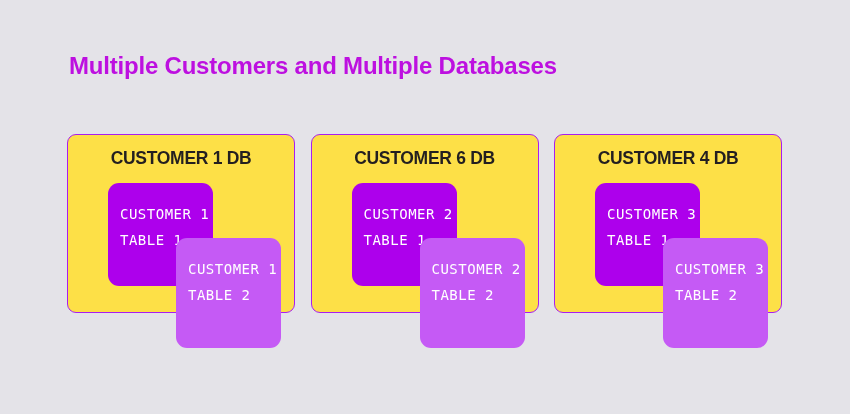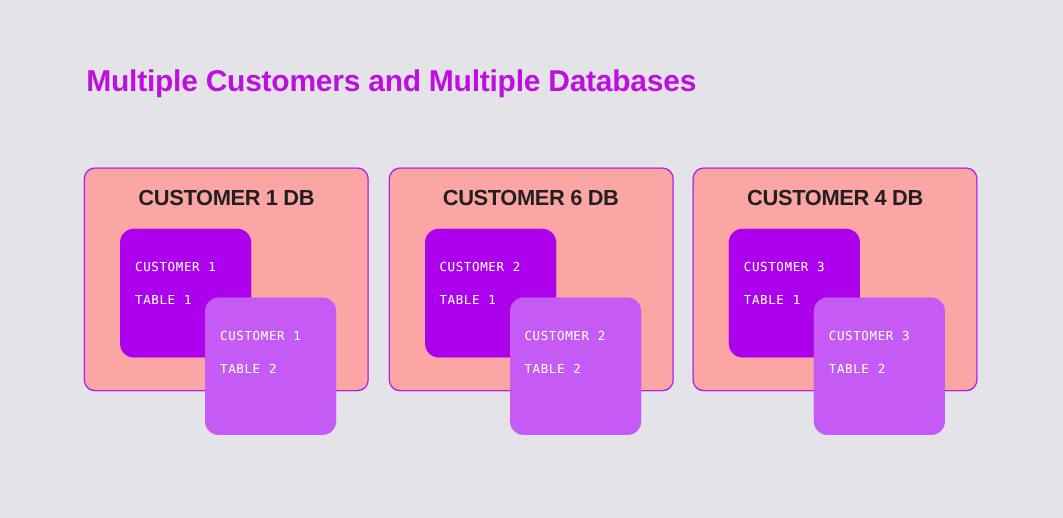--- a/index.html
+++ b/index.html
@@ -52,21 +52,21 @@
     height: 239px;
     display: flex;
     justify-content: space-between;
   }
 
   .panel {
     position: relative;
     width: 228px;
     height: 179px;
     box-sizing: border-box;
-    background: #fca5a5;
+    background: #fde047;
     border: 1.6px solid #a81ef0;
     border-radius: 9px;
   }
 
   .panel-title {
     position: absolute;
     left: 0;
     right: 0;
     top: 13px;
     text-align: center;
@@ -77,25 +77,26 @@
     white-space: nowrap;
   }
 
   
   .card {
     position: absolute;
     box-sizing: border-box;
     border-radius: 11px;
     color: #ffffff;
     font-family: "DejaVu Sans Mono", "Liberation Mono", monospace;
-    font-size: 10px;
+    font-size: 14px;
     letter-spacing: 0.5px;
     line-height: 13px;
     padding: 12px 0 0 12px;
     white-space: pre-line;
+    margin-left: 12px;
   }
   .card-1 {
     left: 28px;
     top: 48px;
     width: 105px;
     height: 103px;
     background: #ad00ec;
     z-index: 1;
   }
   .card-2 {

